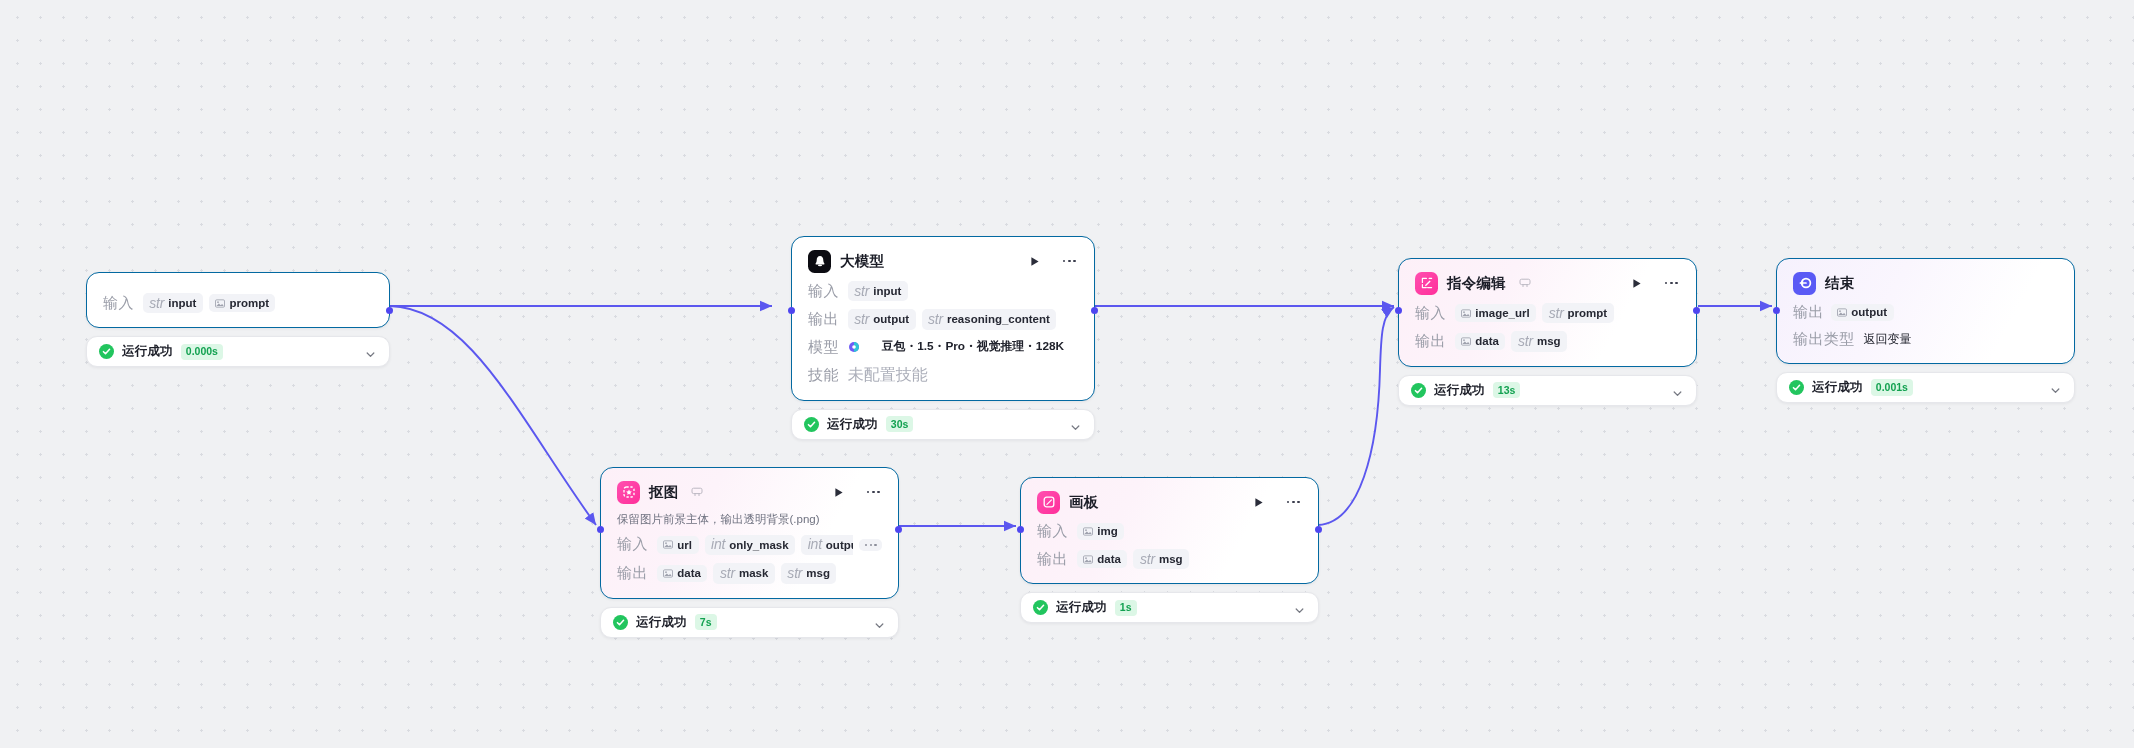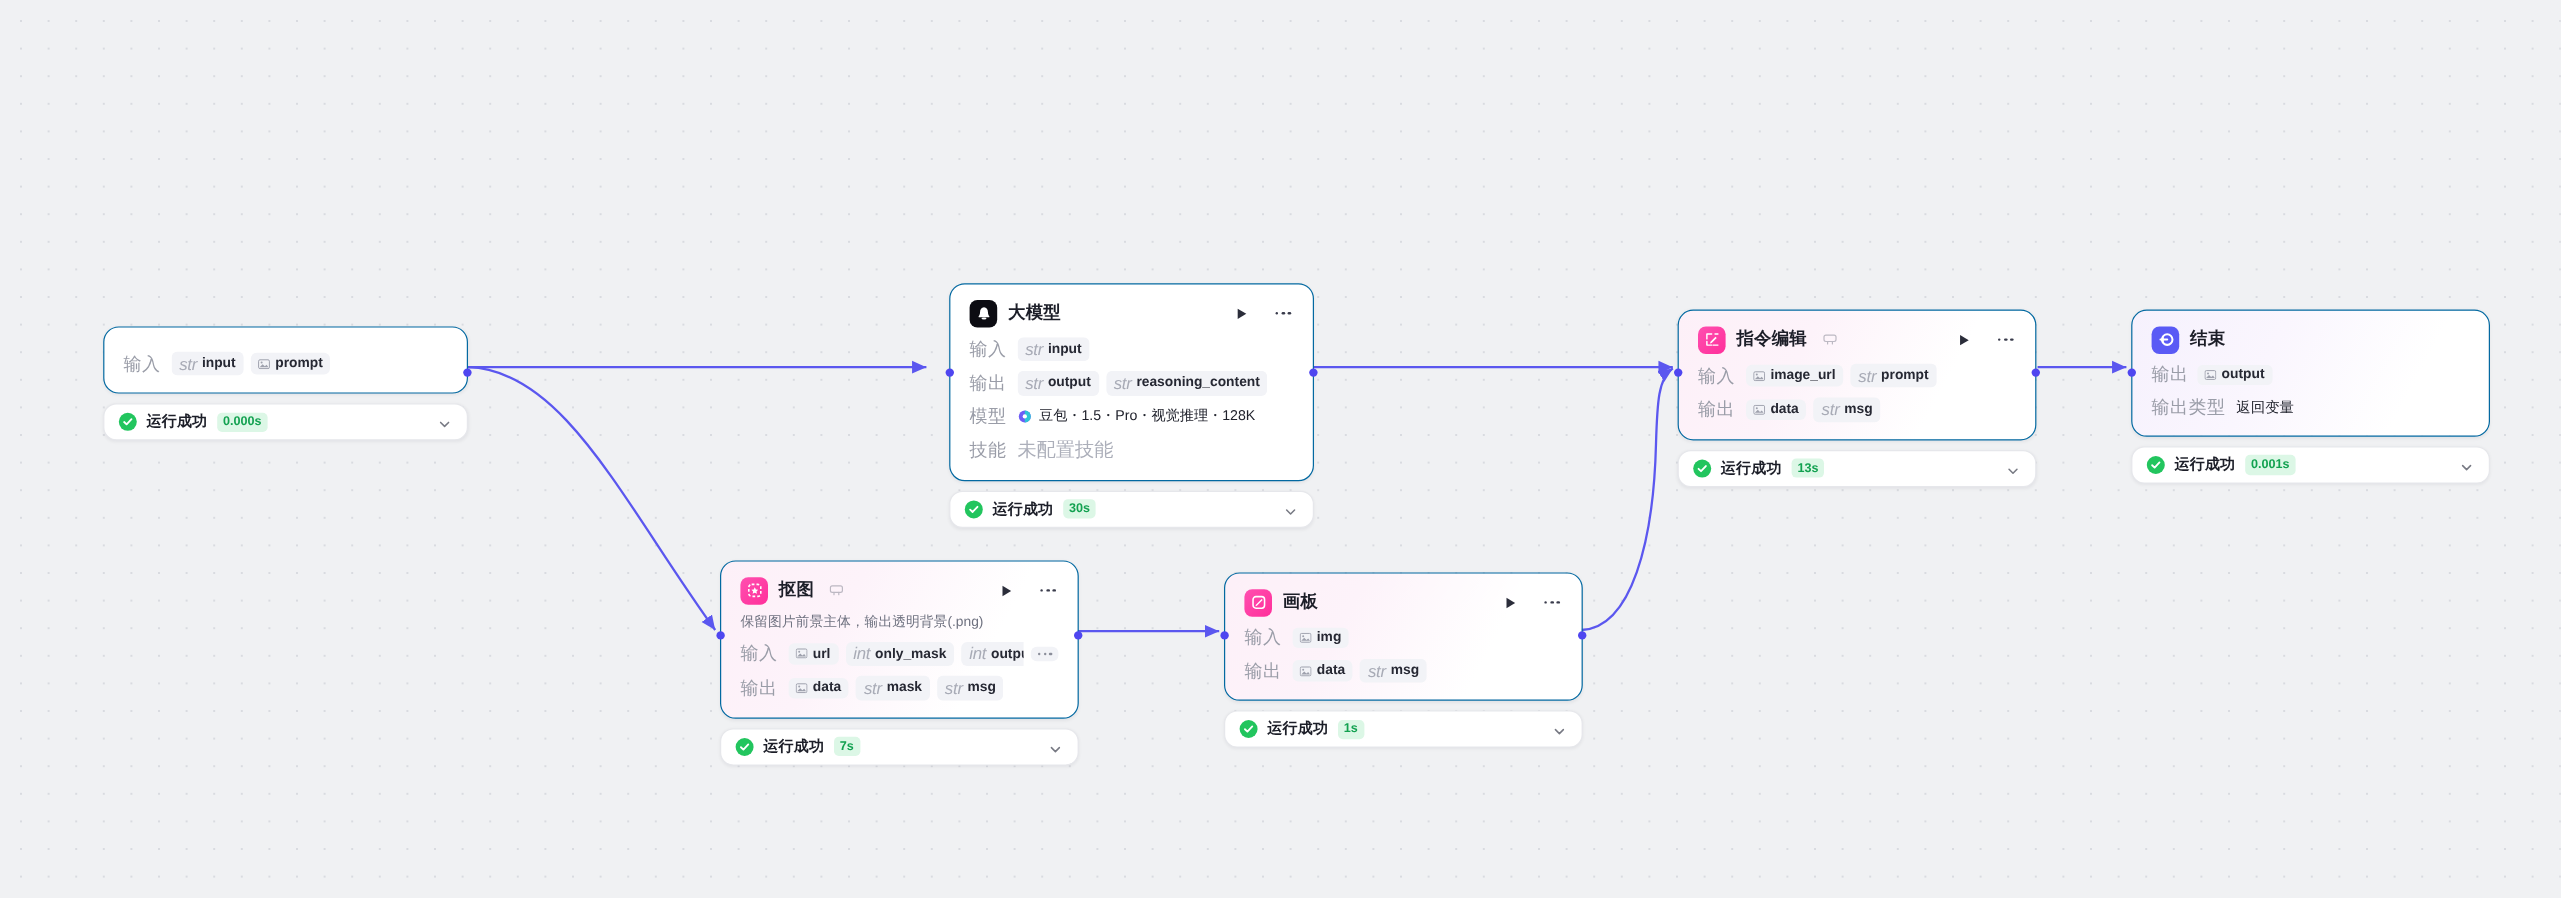--- a/index.html
+++ b/index.html
@@ -54,21 +54,21 @@
     display:inline-flex;align-items:center;gap:4px;background:#f2f3f7;
     border-radius:5px;padding:2.5px 6.5px;font-size:11.5px;color:#262833;
     font-weight:700;white-space:nowrap;line-height:1.1;
   }
   .chip .ty{font-size:14px;color:#a8abb6;font-weight:400;font-style:italic;letter-spacing:-.2px;}
   .chip .imgico{width:10px;height:9px;flex:0 0 auto;}
   .ovf{display:flex;align-items:center;gap:2.2px;background:#f2f3f7;border-radius:5px;
        padding:4.5px 5.5px;margin-left:6px;cursor:pointer;}
   .ovf i{width:2.4px;height:2.4px;border-radius:50%;background:#8b8e9a;display:block;}
 
-  .modelline{display:flex;align-items:center;gap:6px;font-size:11.8px;color:#20222c;font-weight:400;justify-content:center;}
+  .modelline{display:flex;align-items:center;gap:22px;font-size:11.8px;color:#20222c;font-weight:700;justify-content:center;}
   .skill{font-size:16px;color:#acafba;}
   .plain{font-size:12px;color:#23252f;font-weight:400;}
 
   
   .status{
     margin-top:8px;background:#fff;border:1px solid #e6e7eb;border-radius:11px;
     height:31px;display:flex;align-items:center;padding:0 13px 0 12px;box-sizing:border-box;
     box-shadow:0 1px 3px rgba(16,20,38,.06);
   }
   .st-check{width:15px;height:15px;border-radius:50%;background:#22c55e;flex:0 0 auto;

